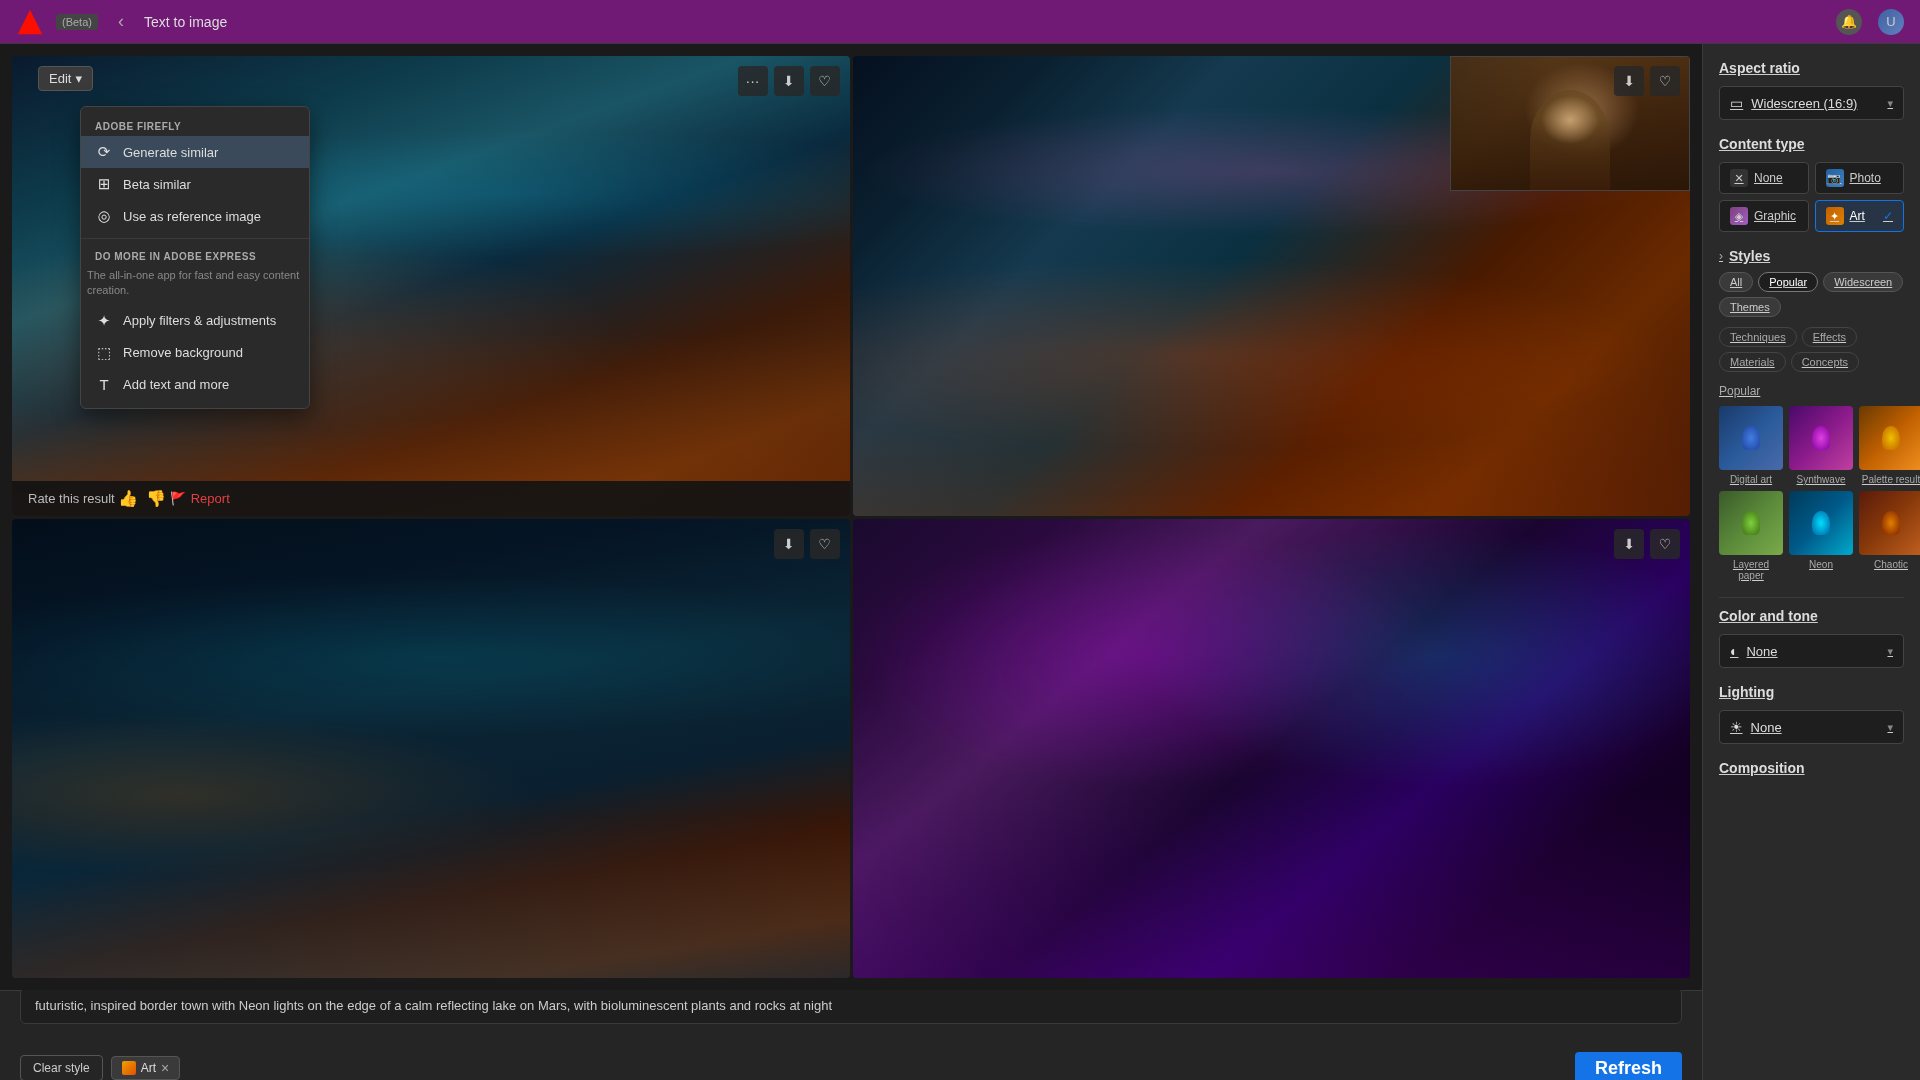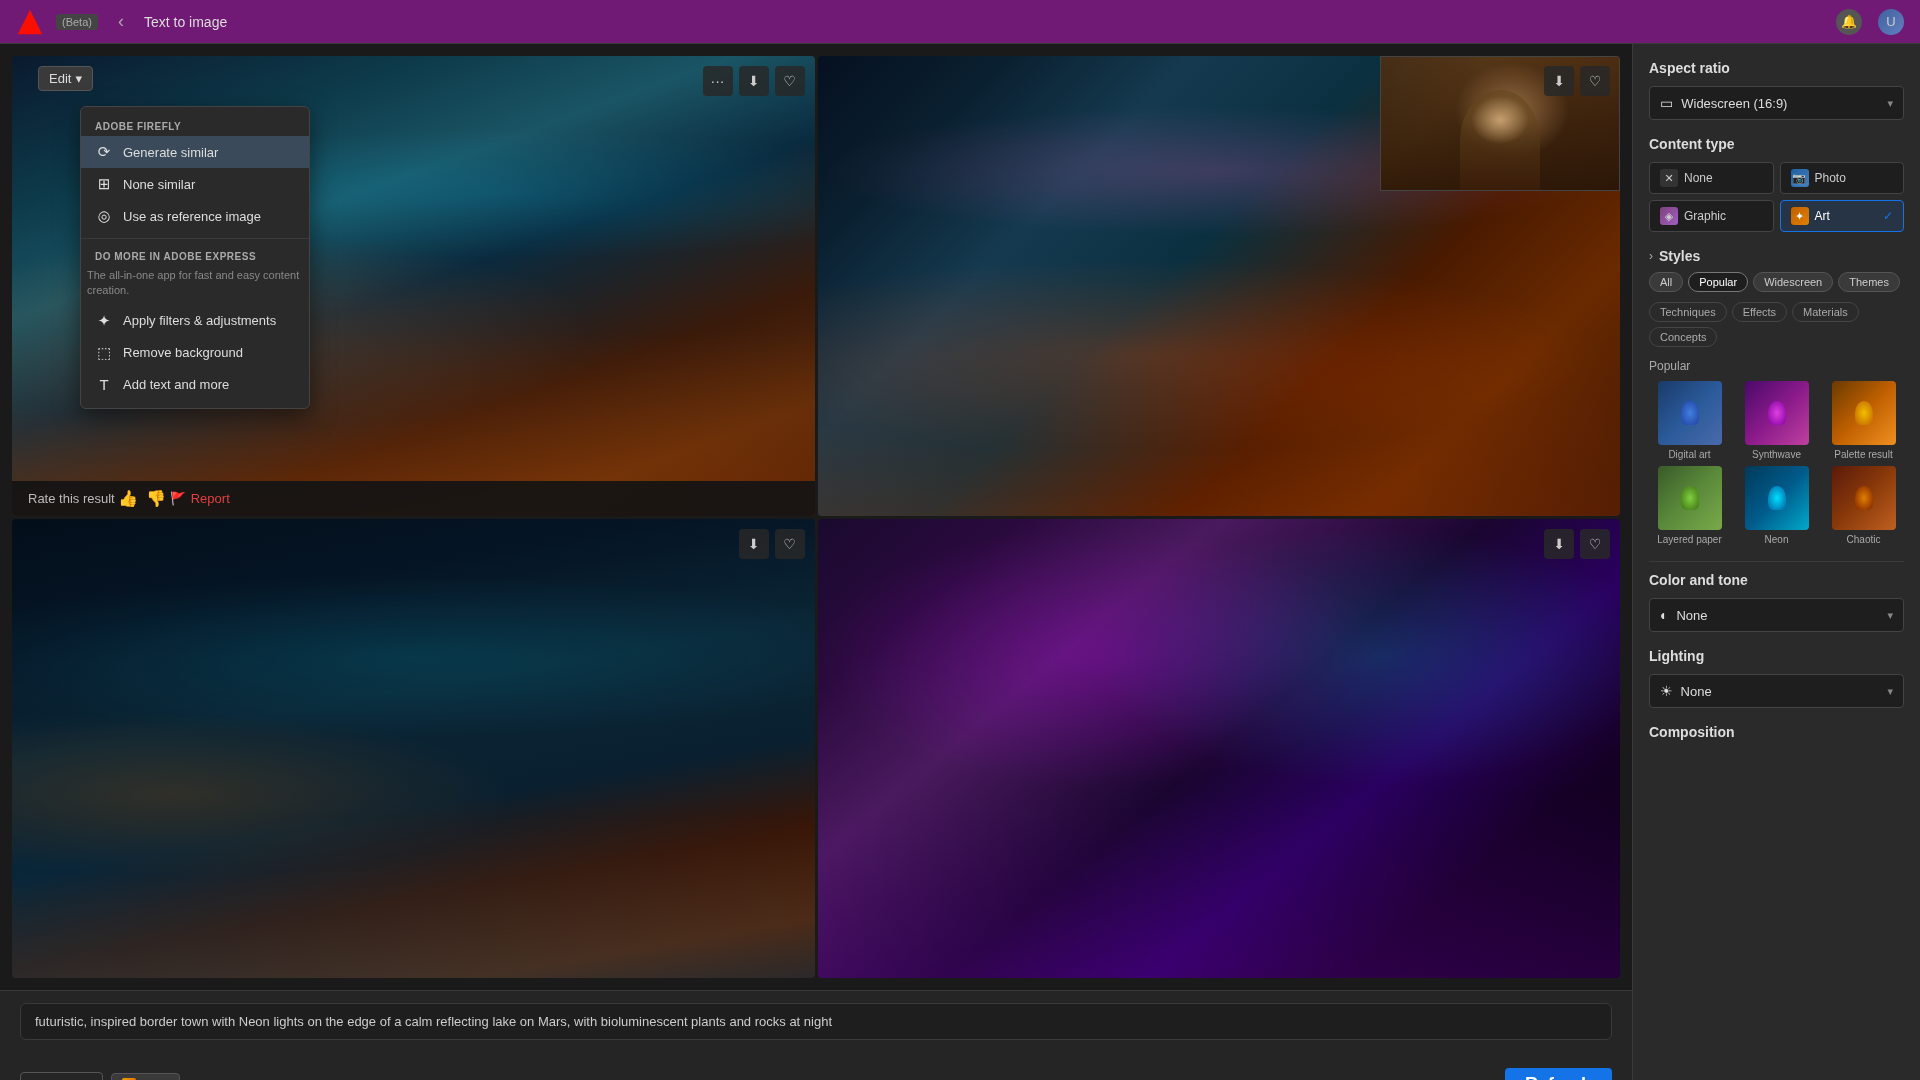--- a/index.html
+++ b/index.html
@@ -294,20 +294,21 @@
         linear-gradient(180deg, rgba(80,50,20,0.5) 0%, rgba(40,20,5,0.8) 100%);
     }
 
     
     .prompt-bar {
       height: 90px;
       background: #252525;
       border-top: 1px solid #3a3a3a;
       display: flex;
       flex-direction: column;
+      justify-content: center;
       padding: 12px 20px;
       gap: 28px;
       flex-shrink: 0;
     }
     .prompt-input {
       background: #1e1e1e;
       border: 1px solid #3a3a3a;
       border-radius: 6px;
       padding: 10px 14px;
       color: #ccc;
@@ -362,26 +363,27 @@
       color: #ffffff;
       padding: 6px 20px;
       border-radius: 4px;
       font-size: 18px;
       cursor: pointer;
       font-weight: 600;
     }
 
     
     .right-sidebar {
-      width: 288px;
+      width: 218px;
       background: #2a2a2a;
       border-left: 1px solid #3a3a3a;
       overflow-y: auto;
       flex-shrink: 0;
       padding: 16px;
+      text-decoration: underline;
     }
     .sidebar-section-title {
       font-size: 14px;
       font-weight: 600;
       color: #ddd;
       margin-bottom: 10px;
     }
     .sidebar-dropdown {
       background: #1e1e1e;
       border: 1px solid #444;
@@ -612,21 +614,21 @@
         </div>
 
         <div class="context-menu">
           <div class="context-section-title">ADOBE FIREFLY</div>
           <div class="context-item active">
             <span class="context-item-icon">⟳</span>
             <span>Generate similar</span>
           </div>
           <div class="context-item">
             <span class="context-item-icon">⊞</span>
-            <span>None similar</span>
+            <span>Beta similar</span>
           </div>
           <div class="context-item">
             <span class="context-item-icon">◎</span>
             <span>Use as reference image</span>
           </div>
           <div class="context-divider"></div>
           <div class="context-section-title">DO MORE IN ADOBE EXPRESS</div>
           <div class="context-description">The all-in-one app for fast and easy content creation.</div>
           <div class="context-item">
             <span class="context-item-icon">✦</span>

